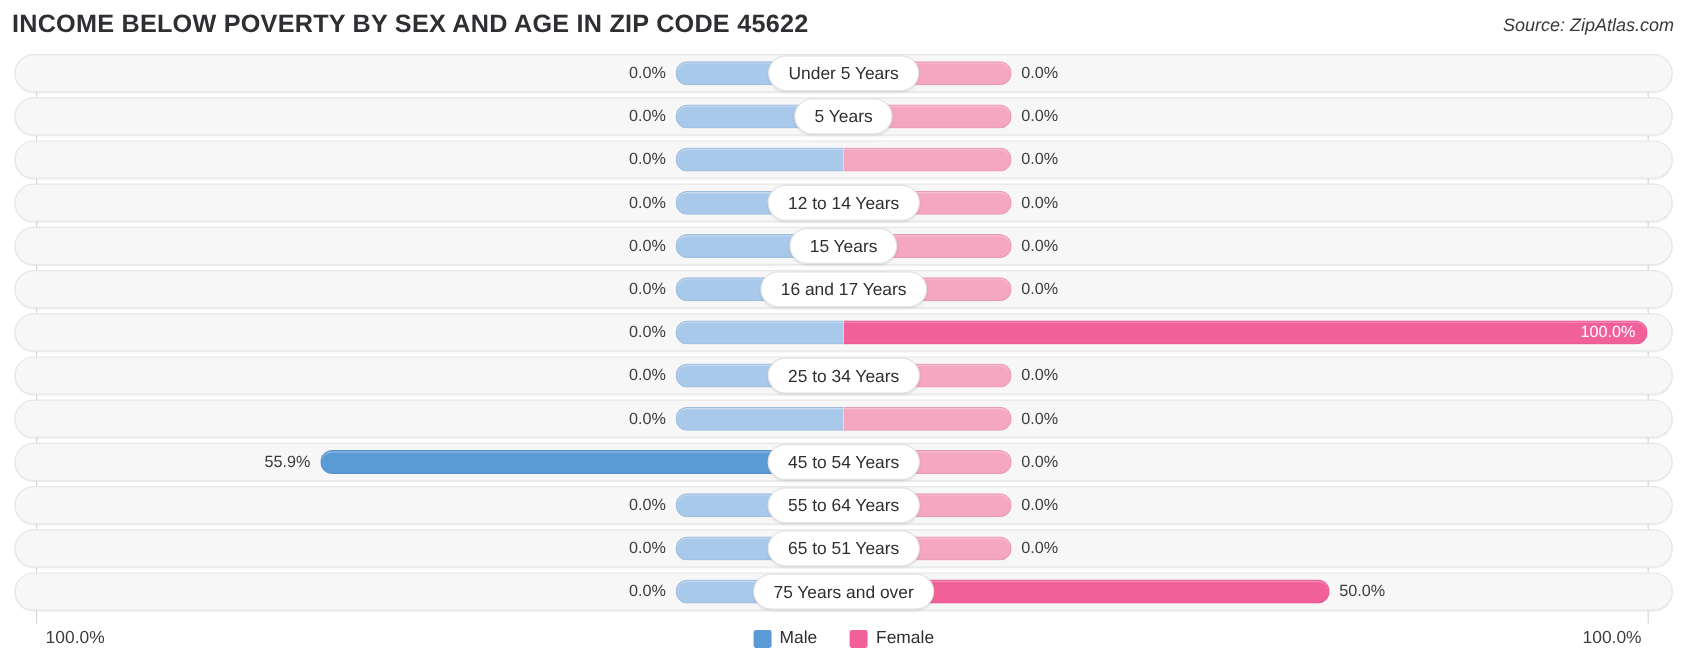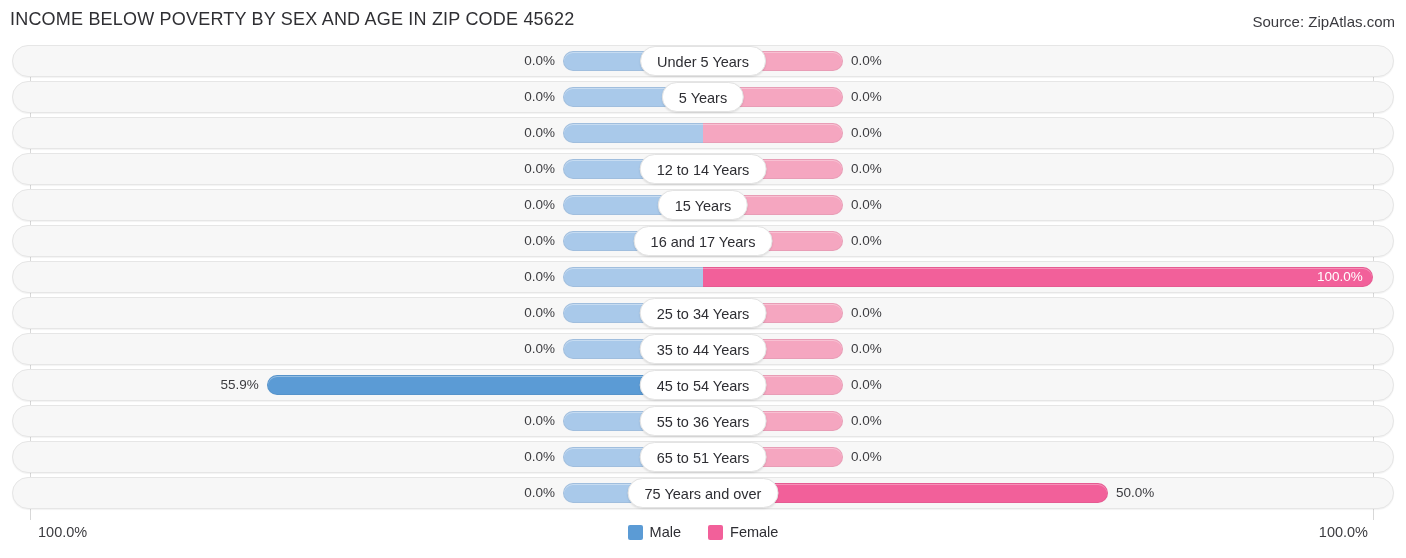--- a/index.html
+++ b/index.html
@@ -9,27 +9,27 @@
     font-family:"Liberation Sans","DejaVu Sans",sans-serif;
     color:#333333;
     overflow:hidden;
   }
   .page{position:relative;width:1406px;height:558px;}
 
   
   .header{position:absolute;left:0;top:0;width:1406px;height:42px;}
   .chart-title{
     position:absolute;left:10px;top:9px;
-    font-size:18px;letter-spacing:.2px;
-    color:#2f2f33;font-weight:400;
+    font-size:21px;letter-spacing:.2px;
+    color:#2f2f33;font-weight:700;
     white-space:nowrap;
   }
   .source{
     position:absolute;right:11px;top:13px;
-    font-size:15px;color:#3a3a3f;
+    font-size:15px;font-style:italic;color:#3a3a3f;
     white-space:nowrap;
   }
 
   
   .plot{position:absolute;left:0;top:45px;width:1406px;height:475px;}
   .axis-line{position:absolute;top:2px;width:1px;height:473px;background:#d8d8d8;}
   .axis-left{left:30px;}
   .axis-right{left:1373px;}
 
   .rows{position:absolute;left:0;top:0;width:1406px;}
@@ -187,37 +187,36 @@
           <div class="val val-male" style="right: 851px;">0.0%</div>
           <div class="val val-female" style="left: 851px;">0.0%</div>
           <div class="cat-pill">25 to 34 Years</div>
         </div>
         <div class="row">
           <div class="track"></div>
           <div class="bar bar-male" style="width: 140px;"></div>
           <div class="bar bar-female" style="width: 140px;"></div>
           <div class="val val-male" style="right: 851px;">0.0%</div>
           <div class="val val-female" style="left: 851px;">0.0%</div>
-          <div class="cat-pill">35 to 44 Years</div>
         </div>
         <div class="row">
           <div class="track"></div>
           <div class="bar bar-male hot" style="width: 436.27px;"></div>
           <div class="bar bar-female" style="width: 140px;"></div>
           <div class="val val-male" style="right: 1147.27px;">55.9%</div>
           <div class="val val-female" style="left: 851px;">0.0%</div>
           <div class="cat-pill">45 to 54 Years</div>
         </div>
         <div class="row">
           <div class="track"></div>
           <div class="bar bar-male" style="width: 140px;"></div>
           <div class="bar bar-female" style="width: 140px;"></div>
           <div class="val val-male" style="right: 851px;">0.0%</div>
           <div class="val val-female" style="left: 851px;">0.0%</div>
-          <div class="cat-pill">55 to 36 Years</div>
+          <div class="cat-pill">55 to 64 Years</div>
         </div>
         <div class="row">
           <div class="track"></div>
           <div class="bar bar-male" style="width: 140px;"></div>
           <div class="bar bar-female" style="width: 140px;"></div>
           <div class="val val-male" style="right: 851px;">0.0%</div>
           <div class="val val-female" style="left: 851px;">0.0%</div>
           <div class="cat-pill">65 to 51 Years</div>
         </div>
         <div class="row">

